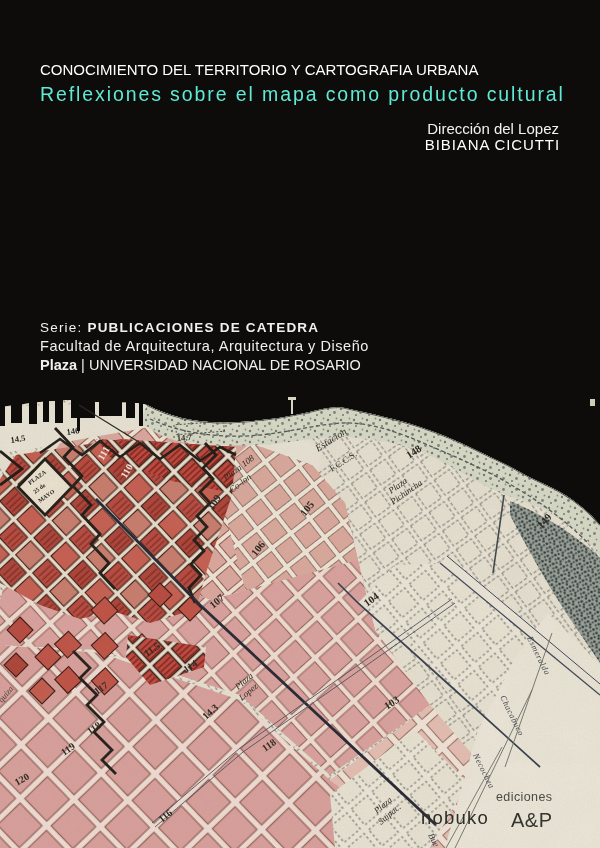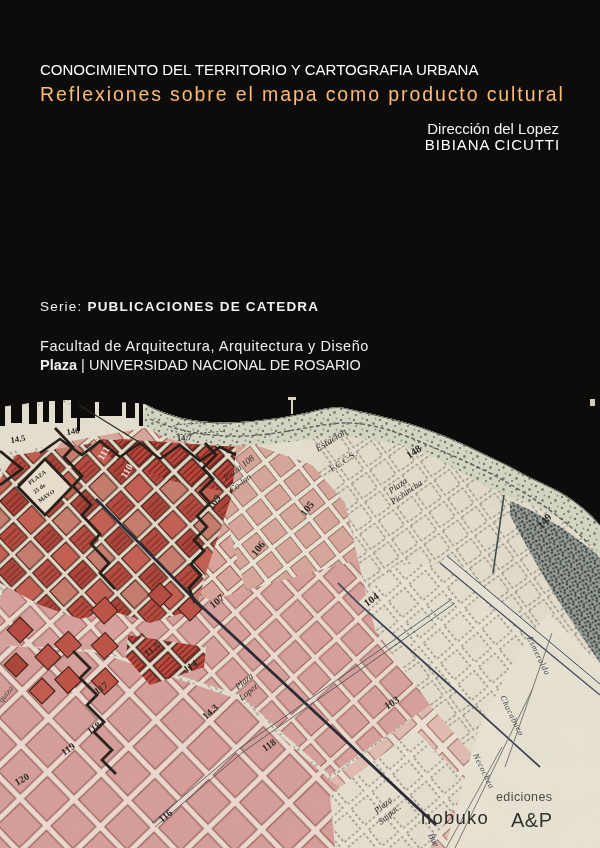--- a/index.html
+++ b/index.html
@@ -4,27 +4,27 @@
 <style>
 html,body{margin:0;padding:0}
 body{width:600px;height:848px;background:#0e0c0a;font-family:"Liberation Sans",sans-serif;position:relative;overflow:hidden}
 .abs{position:absolute}
 </style>
 </head>
 <body>
 
 <div class="abs" style="left:40px;top:60.5px;font-size:15px;font-weight:normal;color:#ffffff;letter-spacing:0px;white-space:nowrap">CONOCIMIENTO DEL TERRITORIO Y CARTOGRAFIA URBANA</div>
 
-<div class="abs" style="left:40px;top:82.5px;font-size:19.5px;color:#fdba74;letter-spacing:1.9px;white-space:nowrap">Reflexiones sobre el mapa como producto cultural</div>
+<div class="abs" style="left:40px;top:82.5px;font-size:19.5px;color:#5eead4;letter-spacing:1.9px;white-space:nowrap">Reflexiones sobre el mapa como producto cultural</div>
 
 <div class="abs" style="right:41px;top:119.5px;font-size:15px;color:#f2f2f2;white-space:nowrap">Dirección del Lopez</div>
 
 <div class="abs" style="right:40px;top:136px;font-size:15px;font-weight:normal;color:#ffffff;letter-spacing:0.9px;white-space:nowrap">BIBIANA CICUTTI</div>
 
-<div class="abs" style="left:40px;top:299px;font-size:13.5px;color:#f0f0f0;letter-spacing:1.2px;white-space:nowrap">Serie: <b>PUBLICACIONES DE CATEDRA</b></div>
+<div class="abs" style="left:40px;top:320px;font-size:13.5px;color:#f0f0f0;letter-spacing:1.2px;white-space:nowrap">Serie: <b>PUBLICACIONES DE CATEDRA</b></div>
 
 <div class="abs" style="left:40px;top:338px;font-size:14.5px;color:#f0f0f0;letter-spacing:0.55px;white-space:nowrap">Facultad de Arquitectura, Arquitectura y Diseño</div>
 
 <div class="abs" style="left:40px;top:357px;font-size:14.5px;color:#f0f0f0;letter-spacing:0px;white-space:nowrap"><b>Plaza</b> | UNIVERSIDAD NACIONAL DE ROSARIO</div>
 
 <svg class="abs" style="left:0;top:395px" width="600" height="453" viewBox="0 0 600 453">
 <defs>
 
 <pattern id="pE" width="23" height="23" patternUnits="userSpaceOnUse" patternTransform="rotate(-36)">
   <rect width="23" height="23" fill="#ebe6d7"></rect>

